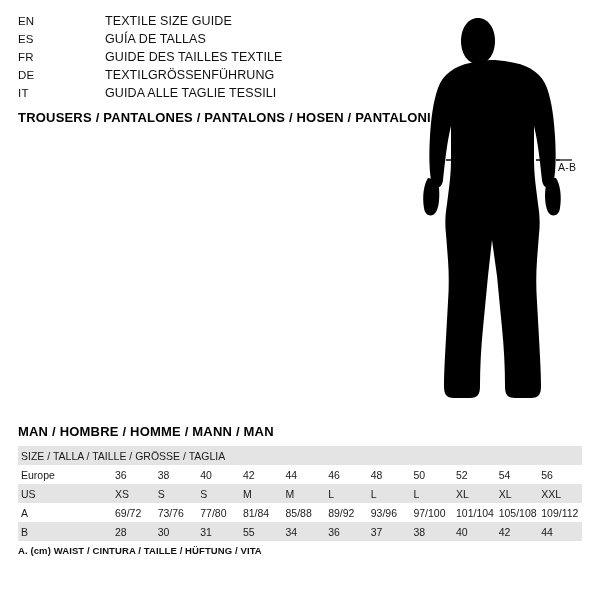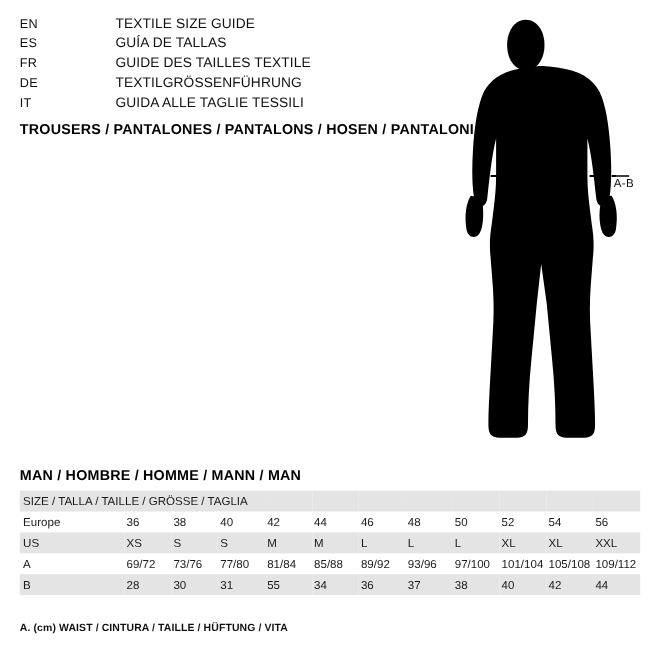--- a/index.html
+++ b/index.html
@@ -117,21 +117,21 @@
     white-space: nowrap;
   }
   table.size-table td.val {
     text-align: left;
     padding-left: 2px;
   }
 
   
   .footnotes {
     position: absolute;
-    top: 565px;
+    top: 544px;
     left: 18px;
     width: 564px;
   }
   .footnote {
     font-size: 9.5px;
     font-weight: bold;
     color: #111;
     letter-spacing: 0.1px;
     line-height: 14px;
     white-space: nowrap;

